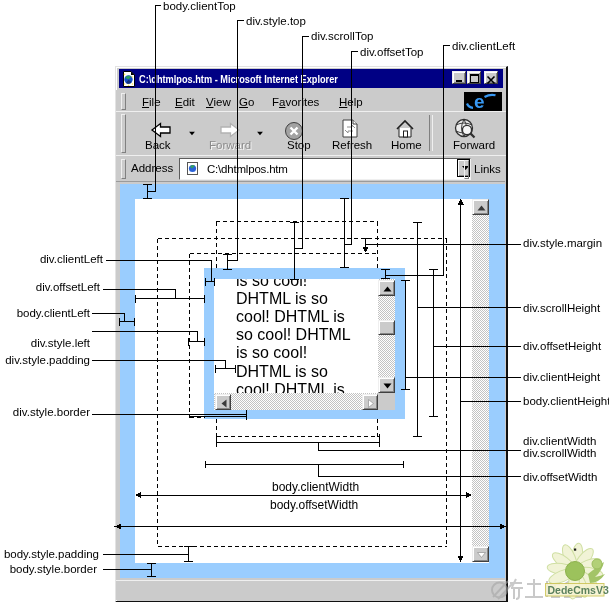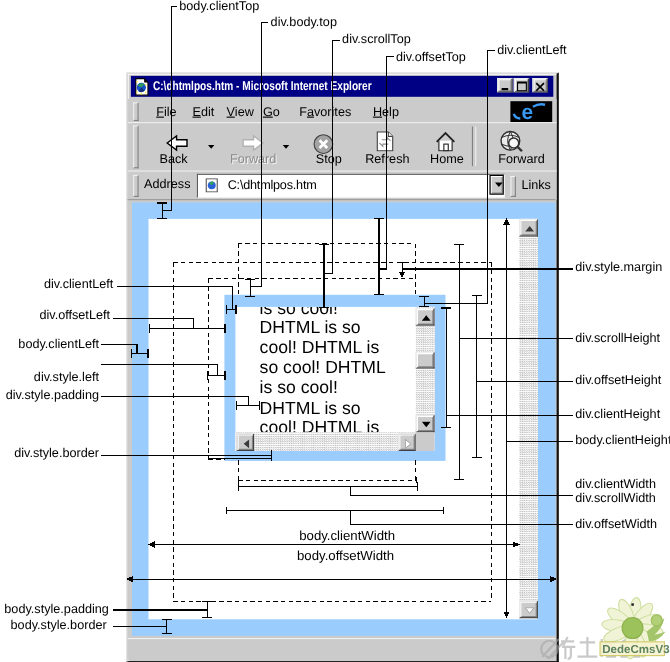--- a/index.html
+++ b/index.html
@@ -131,21 +131,21 @@
     </svg>
 
   <div class="lb" style="left:337px;top:73px;font-size:11.5px;">Forward</div>
 
     <div class="abs" style="left:0;top:88px;width:100%;height:26px;background:#cbcbcb;border-top:1px solid #efefef;"></div>
 
   <div class="abs" style="left:5px;top:92px;width:3px;height:18px;border-left:1px solid #efefef;border-top:1px solid #efefef;border-right:1px solid #808080;border-bottom:1px solid #808080;"></div>
 
   <div class="lb" style="left:15px;top:96px;font-size:11.5px;">Address</div>
 
-  <div class="abs" style="left:63px;top:91px;width:278px;height:20px;background:#fff;border-top:1.5px solid #5c5c5c;border-left:1.5px solid #5c5c5c;border-right:1px solid #efefef;border-bottom:1px solid #efefef;">
+  <div class="abs" style="left:63px;top:91px;width:278px;height:20px;background:#fff;border-top:1.5px solid #5c5c5c;border-left:1.5px solid #5c5c5c;border-right:1px solid #efefef;border-bottom:1px solid #efefef;padding-left:12px;">
       <svg class="abs" style="left:6px;top:3px" width="13" height="13" viewBox="0 0 13 13">
         <rect x="1.5" y="0.5" width="10" height="12" fill="#fff" stroke="#555"></rect>
         <circle cx="6.5" cy="6.5" r="3.6" fill="#2a62d8"></circle>
         <path d="M4 5 A3.6 3.6 0 0 1 8.8 3.6 L6.5 6.5 Z" fill="#34a060"></path>
       </svg>
       <div class="lb" style="left:27px;top:5px;font-size:11.5px;letter-spacing:-0.2px;">C:\dhtmlpos.htm</div>
       <div class="abs btn3d" style="right:0px;top:0px;width:13px;height:17.5px;border:1.2px solid #000;">
         <svg style="position:absolute;left:3px;top:5px" width="9" height="6" viewBox="0 0 9 6">
             <path d="M1 1 L8 1 L4.5 5 Z" fill="#000"></path>
           </svg>
@@ -240,21 +240,21 @@
   <div class="abs btn3d" style="left:362px;top:394px;width:16px;height:16px;">
     <svg style="position:absolute;left:5px;top:4px" width="6" height="9" viewBox="0 0 6 9">
         <path d="M0.5 0.5 L0.5 8.5 L5.5 4.5 Z" fill="#fff" stroke="#9a9a9a" stroke-width="0.8"></path>
       </svg>
   </div>
 
   <div class="abs" style="left:378px;top:393px;width:17px;height:17px;background:#cbcbcb;"></div>
 
   <div class="lb" style="left:163px;top:1px;">body.clientTop</div>
 
-  <div class="lb" style="left:246px;top:16px;">div.body.top</div>
+  <div class="lb" style="left:246px;top:16px;">div.style.top</div>
 
   <div class="lb" style="left:311px;top:31px;">div.scrollTop</div>
 
   <div class="lb" style="left:360px;top:47px;">div.offsetTop</div>
 
   <div class="lb" style="left:452px;top:41px;">div.clientLeft</div>
 
   <div class="lb rt" style="left:0;width:103px;top:254px;">div.clientLeft</div>
 
   <div class="lb rt" style="left:0;width:100px;top:282px;">div.offsetLeft</div>

